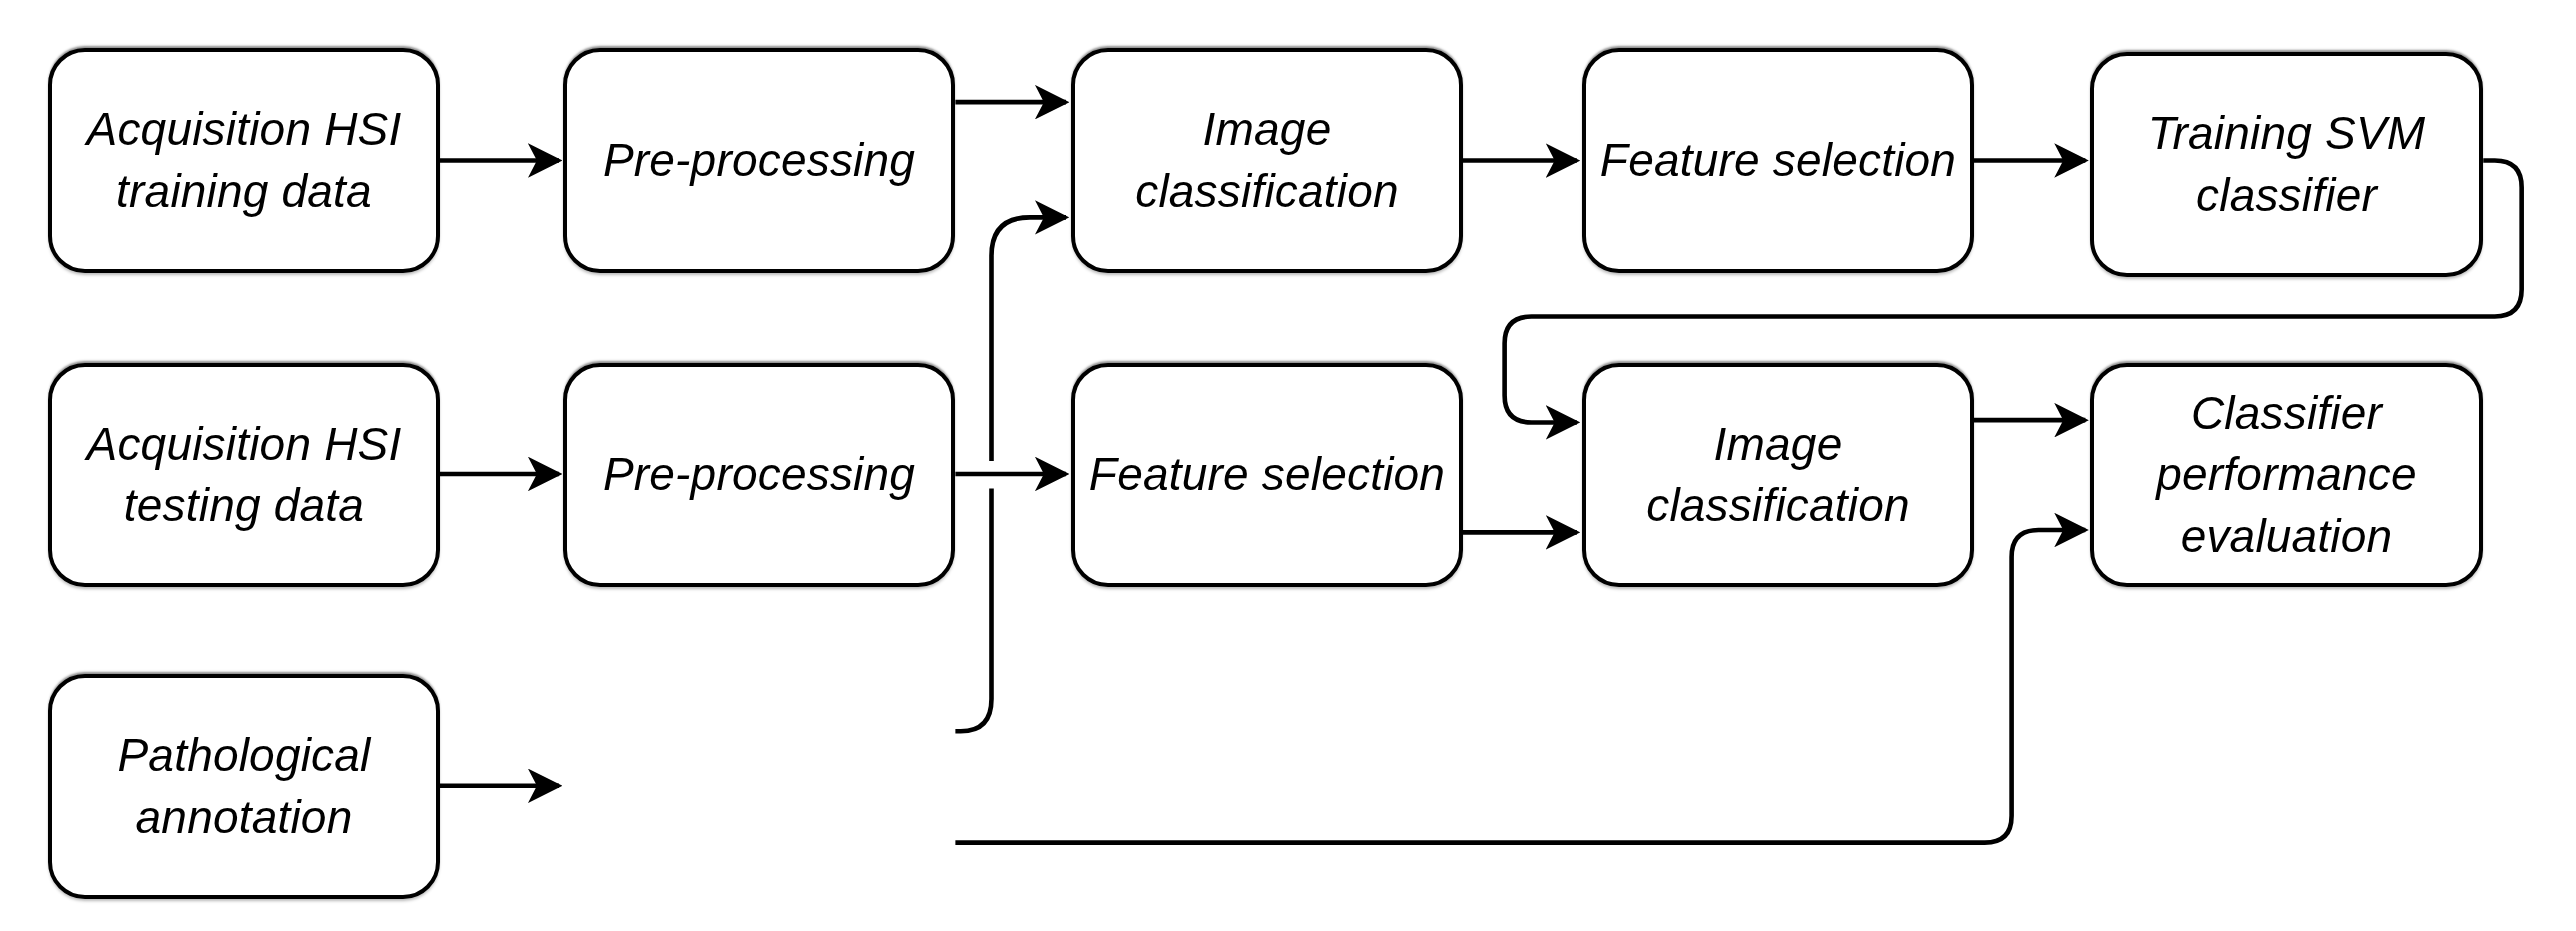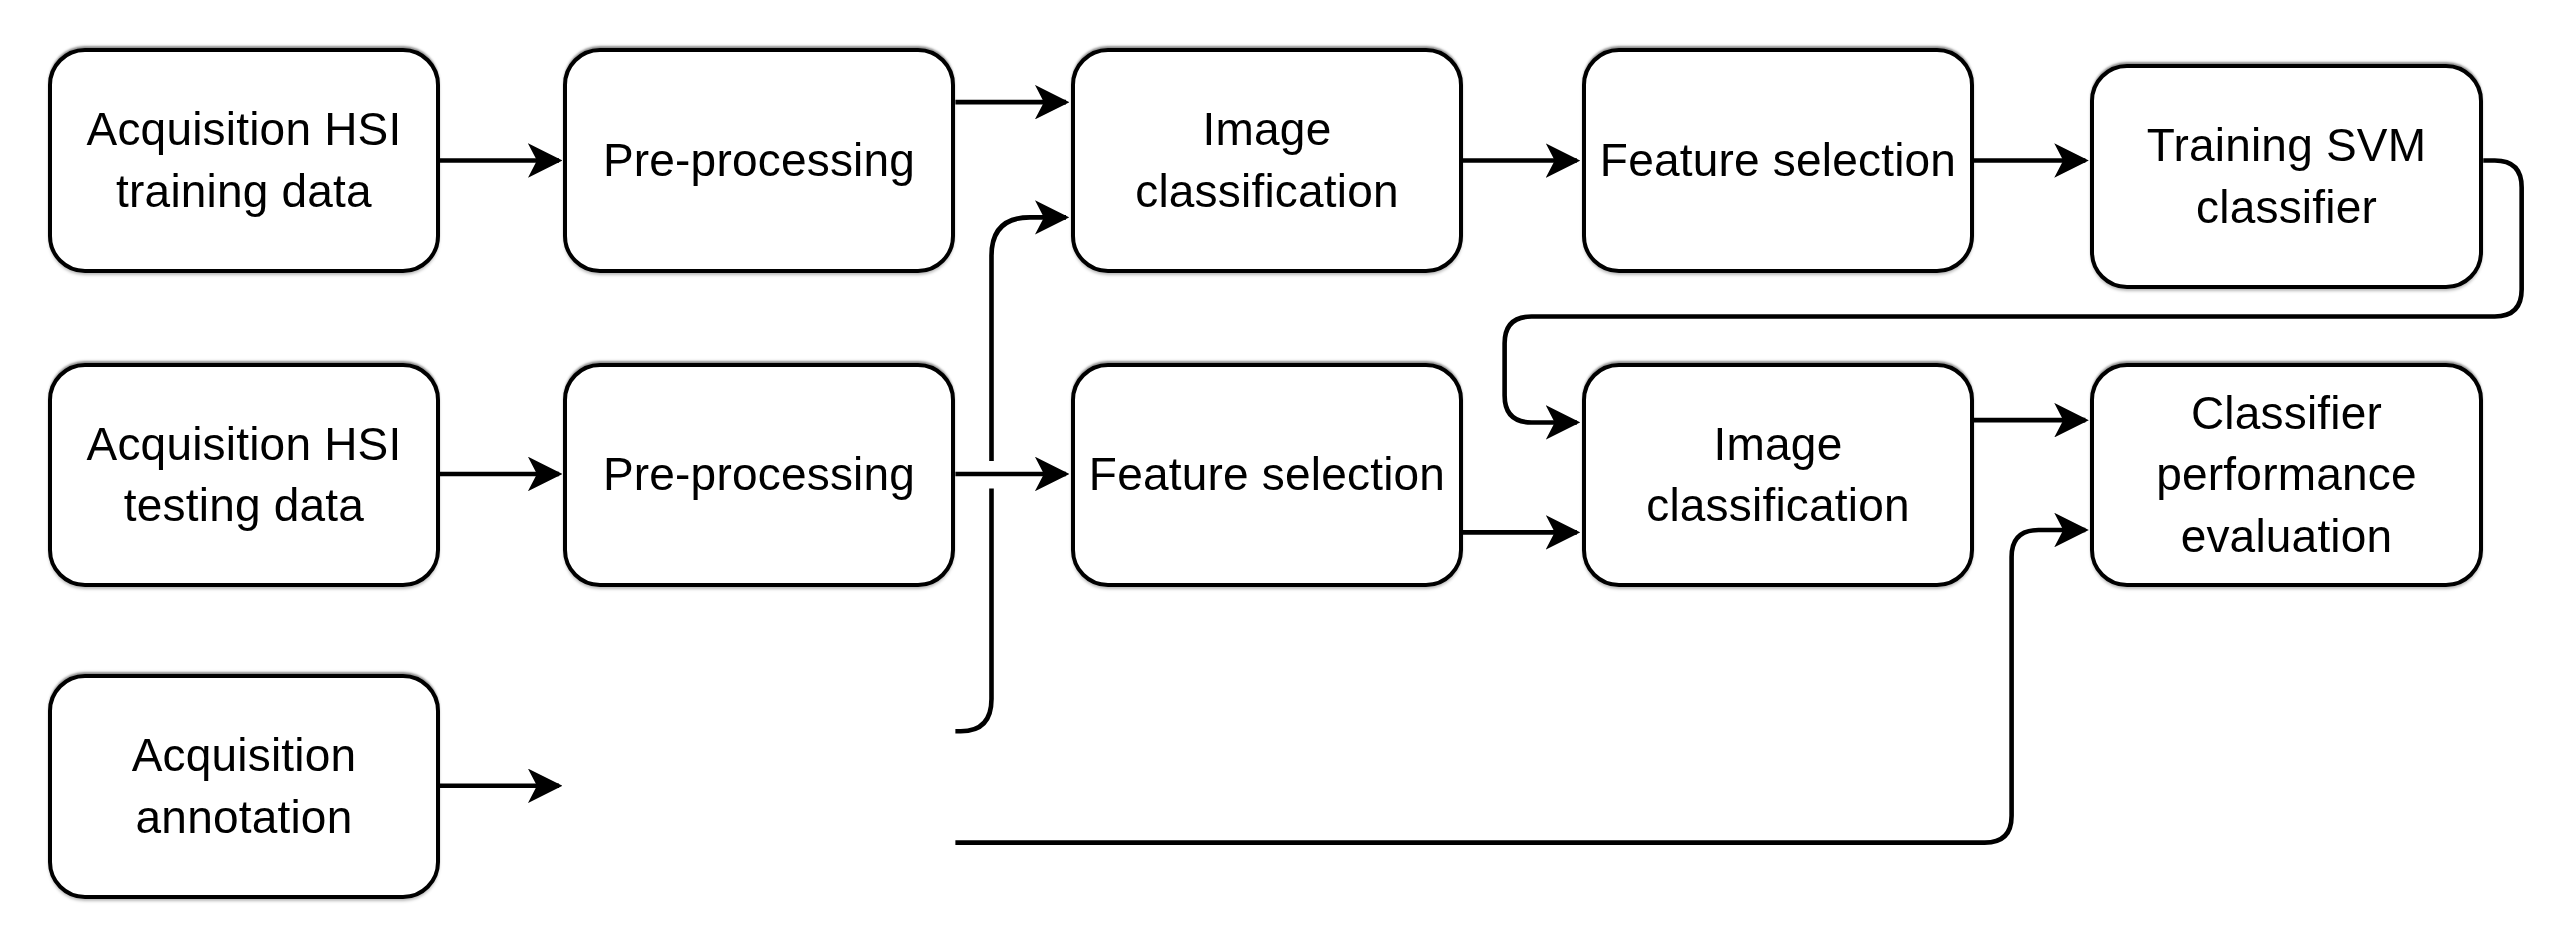--- a/index.html
+++ b/index.html
@@ -8,20 +8,21 @@
     padding: 0;
     background: #ffffff;
   }
   .canvas {
     position: relative;
     width: 2576px;
     height: 931px;
     background: var(--bg, #ffffff);
     font-family: "Liberation Sans", "DejaVu Sans", sans-serif;
     overflow: hidden;
+    font-style: italic;
   }
   .edges {
     position: absolute;
     left: 0;
     top: 0;
     width: 2576px;
     height: 931px;
   }
   .edges path.edge {
     fill: none;
@@ -90,21 +91,21 @@
   <div class="node" style="left:563px; top:48px; width:392px; height:225px">
     <span class="label">Pre-processing</span>
   </div>
   <div class="node" style="left:1071px; top:48px; width:392px; height:225px">
     <span class="label">Image
 classification</span>
   </div>
   <div class="node" style="left:1582px; top:48px; width:392px; height:225px">
     <span class="label">Feature selection</span>
   </div>
-  <div class="node" style="left:2090px; top:64px; width:393px; height:225px">
+  <div class="node" style="left:2090px; top:52px; width:393px; height:225px">
     <span class="label">Training SVM
 classifier</span>
   </div>
 
   <div class="node" style="left:48px; top:363px; width:392px; height:224px">
     <span class="label">Acquisition HSI
 testing data</span>
   </div>
   <div class="node" style="left:563px; top:363px; width:392px; height:224px">
     <span class="label">Pre-processing</span>
@@ -116,18 +117,18 @@
     <span class="label">Image
 classification</span>
   </div>
   <div class="node" style="left:2090px; top:363px; width:393px; height:224px">
     <span class="label">Classifier
 performance
 evaluation</span>
   </div>
 
   <div class="node" style="left:48px; top:674px; width:392px; height:225px">
-    <span class="label">Acquisition
+    <span class="label">Pathological
 annotation</span>
   </div>
 
 </div>
 
 
 </body></html>

